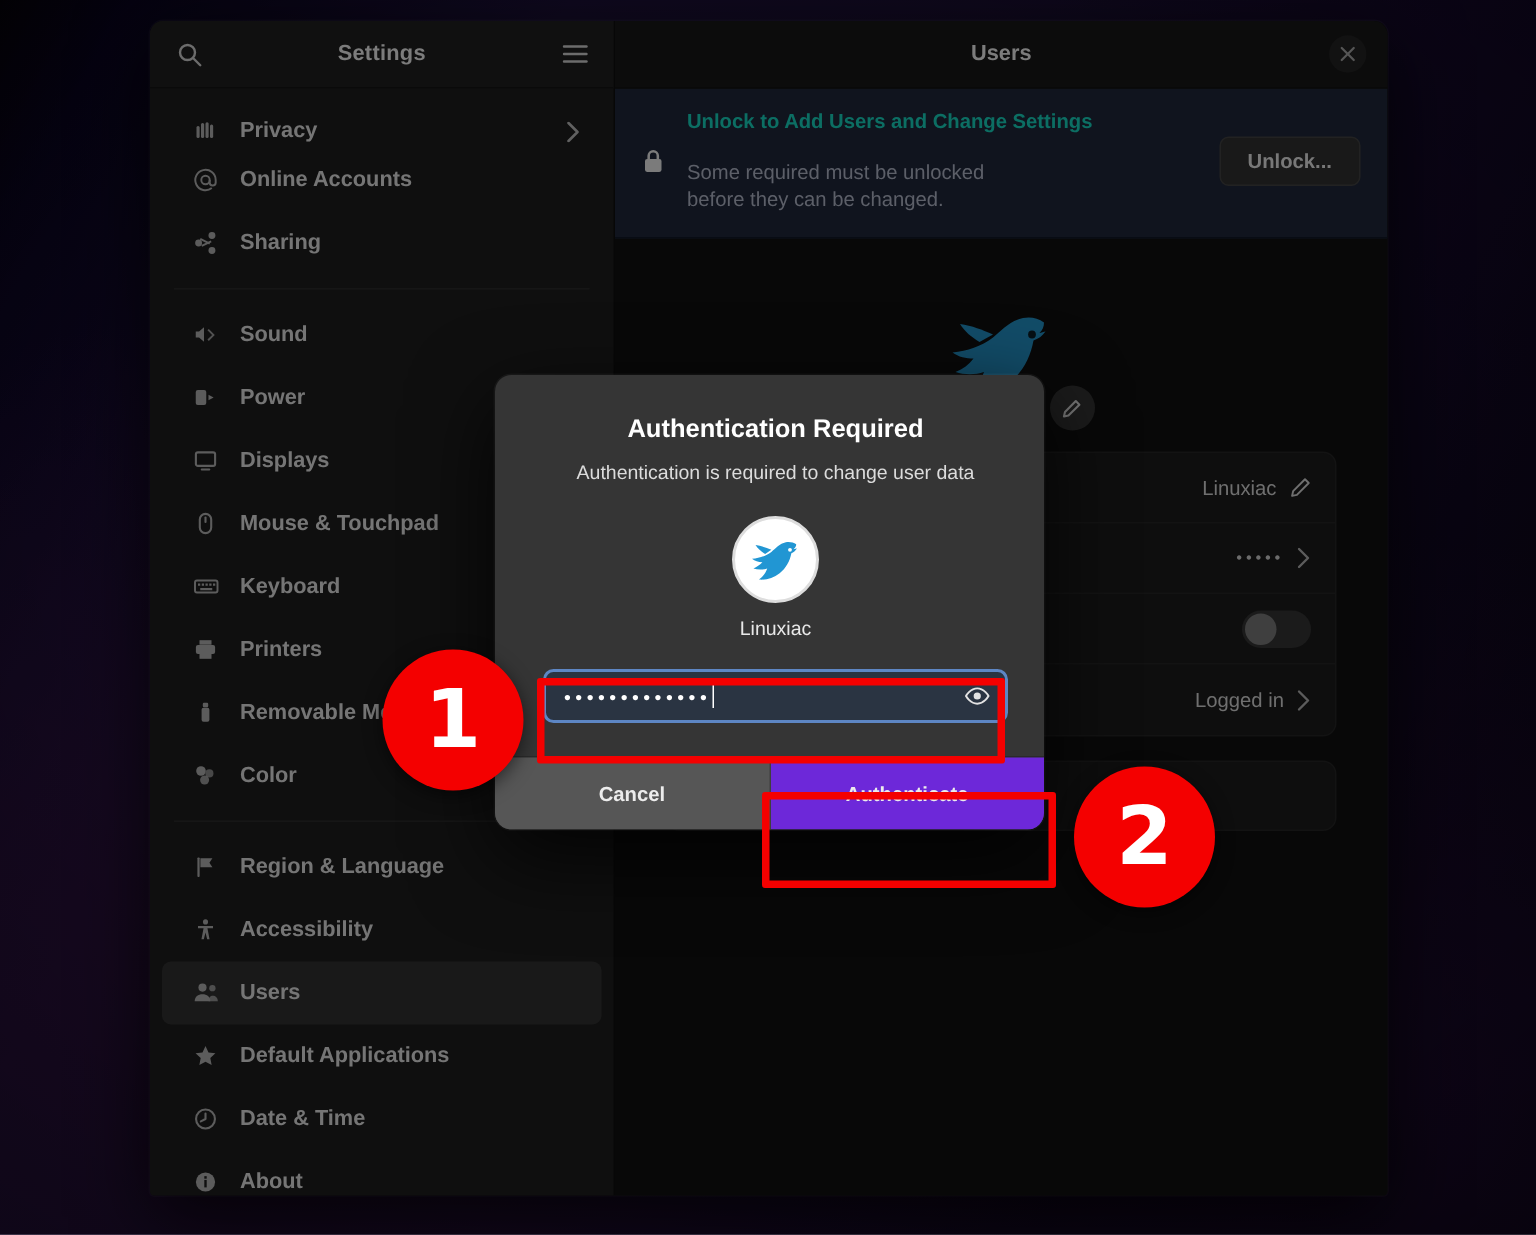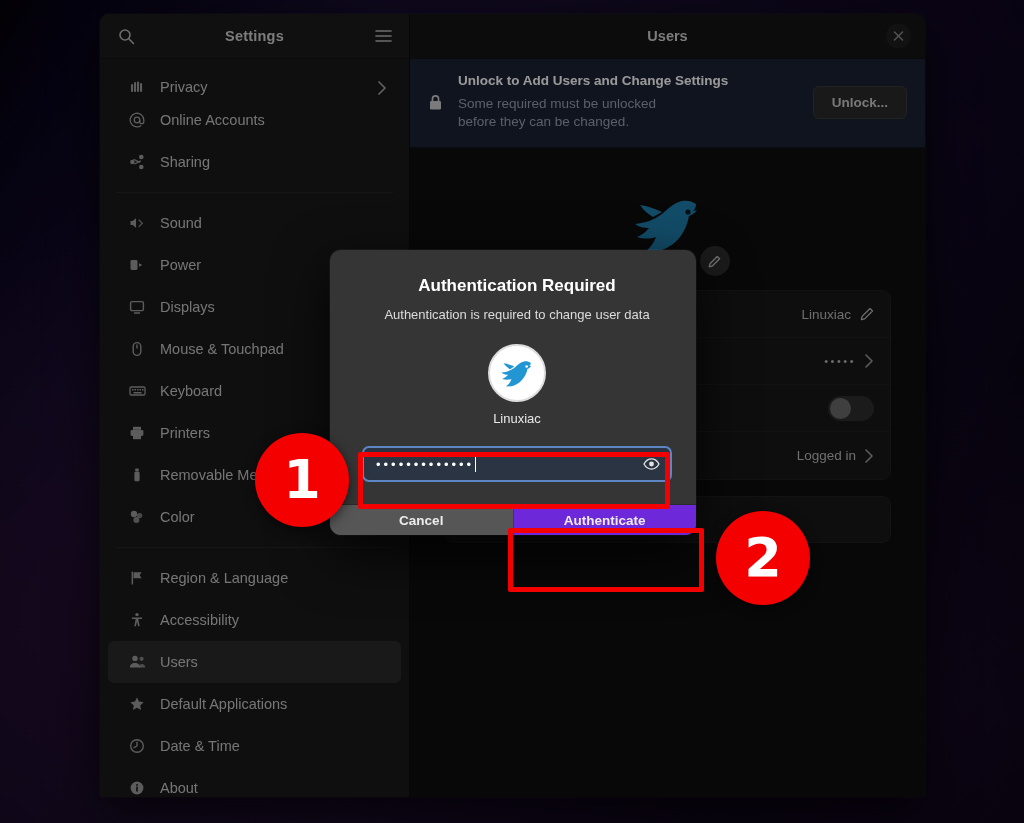--- a/index.html
+++ b/index.html
@@ -55,21 +55,21 @@
     font-size: 14.5px; font-weight: bold; color: #cfcfcf;
     letter-spacing: .2px;
   }
   .hdr-icon {
     width: 24px; height: 24px;
     display: flex; align-items: center; justify-content: center;
     color: #b4b4b4; cursor: pointer;
   }
   .hdr-icon svg { display: block; }
 
-  .sidebar-list { flex: 1; padding: 4px 0 0 0; overflow: hidden; position: relative; }
+  .sidebar-list { flex: 1; padding: 4px 0 0 0; overflow: hidden; position: relative; font-weight: bold; }
   .nav-item {
     height: 42px;
     display: flex; align-items: center;
     padding: 0 14px 0 18px;
     margin: 0 8px;
     border-radius: 6px;
     cursor: pointer;
     color: #b9b9b9;
   }
   .nav-item.selected { background: #2b2b2b; }
@@ -103,21 +103,21 @@
 
   
   .infobar {
     background: #1b2233;
     border-bottom: 1px solid #0e1422;
     padding: 14px 18px 16px 18px;
     display: flex; align-items: center; gap: 12px;
   }
   .infobar-lock { color: #cdcdcd; flex: 0 0 18px; display: flex; align-items: center; }
   .infobar-text { flex: 1; min-width: 0; }
-  .infobar-title { font-size: 13.5px; font-weight: bold; color: #ffffff; margin-bottom: 7px; }
+  .infobar-title { font-size: 13.5px; font-weight: bold; color: #14b8a6; margin-bottom: 18px; }
   .infobar-desc { font-size: 13.5px; color: #9a9fae; line-height: 1.35; }
   .unlock-btn {
     flex: 0 0 auto;
     padding: 8px 18px;
     border-radius: 6px;
     background: #2a2a2a;
     border: 1px solid #3a3a3a;
     color: #c9c9c9; font-size: 13.5px;
     cursor: pointer;
     font-weight: bold;
@@ -224,21 +224,21 @@
     display: inline-block; margin-left: 1px; vertical-align: -3px;
   }
   .pw-eye {
     position: absolute; right: 10px; top: 50%; transform: translateY(-50%);
     color: #e2e2e2; cursor: pointer; display: flex; align-items: center;
   }
 
   .dialog-footer {
     display: flex;
     border-top: 1px solid #2a2a2a;
-    height: 31px;
+    height: 49px;
   }
   .dlg-btn {
     flex: 1;
     display: flex; align-items: center; justify-content: center;
     font-size: 13.5px; font-weight: bold; color: #ececec;
     background: #565656;
     cursor: pointer;
   }
   .dlg-btn.cancel { border-right: 1px solid #3f3f3f; }
   .dlg-btn.primary { background: #6d28d9; }

